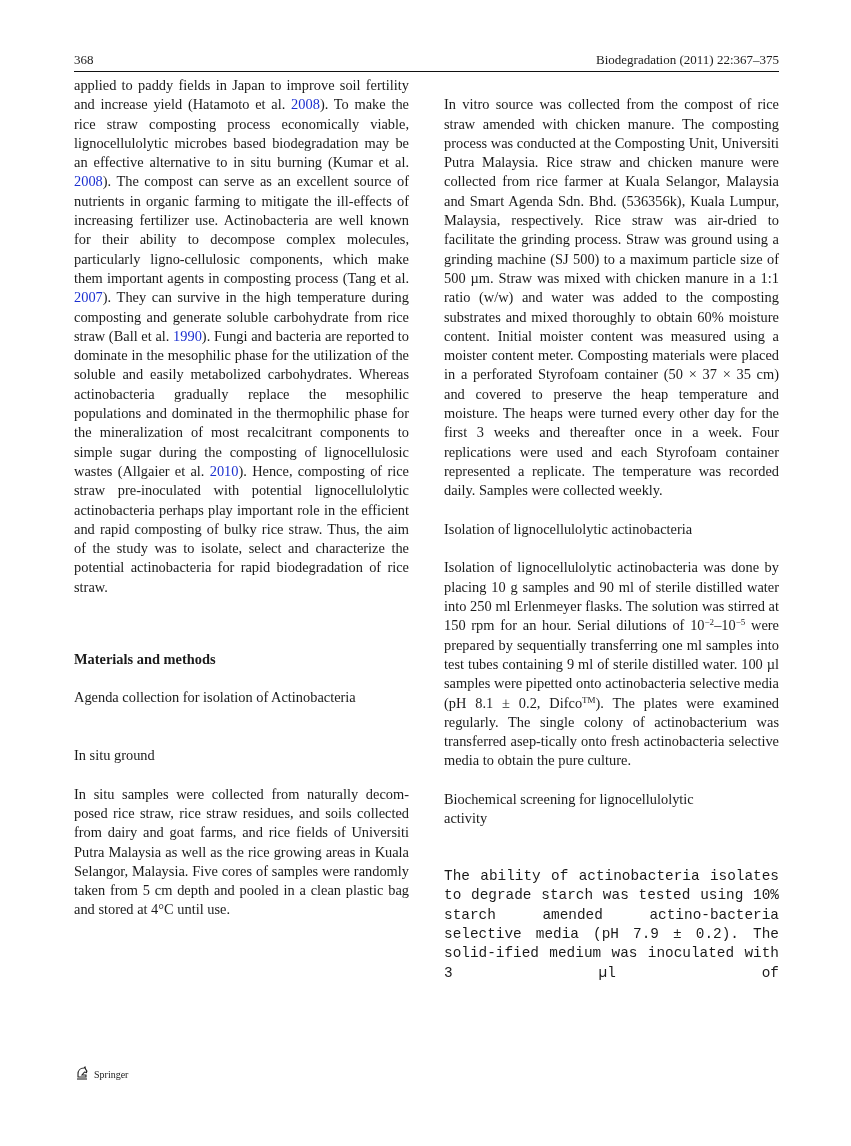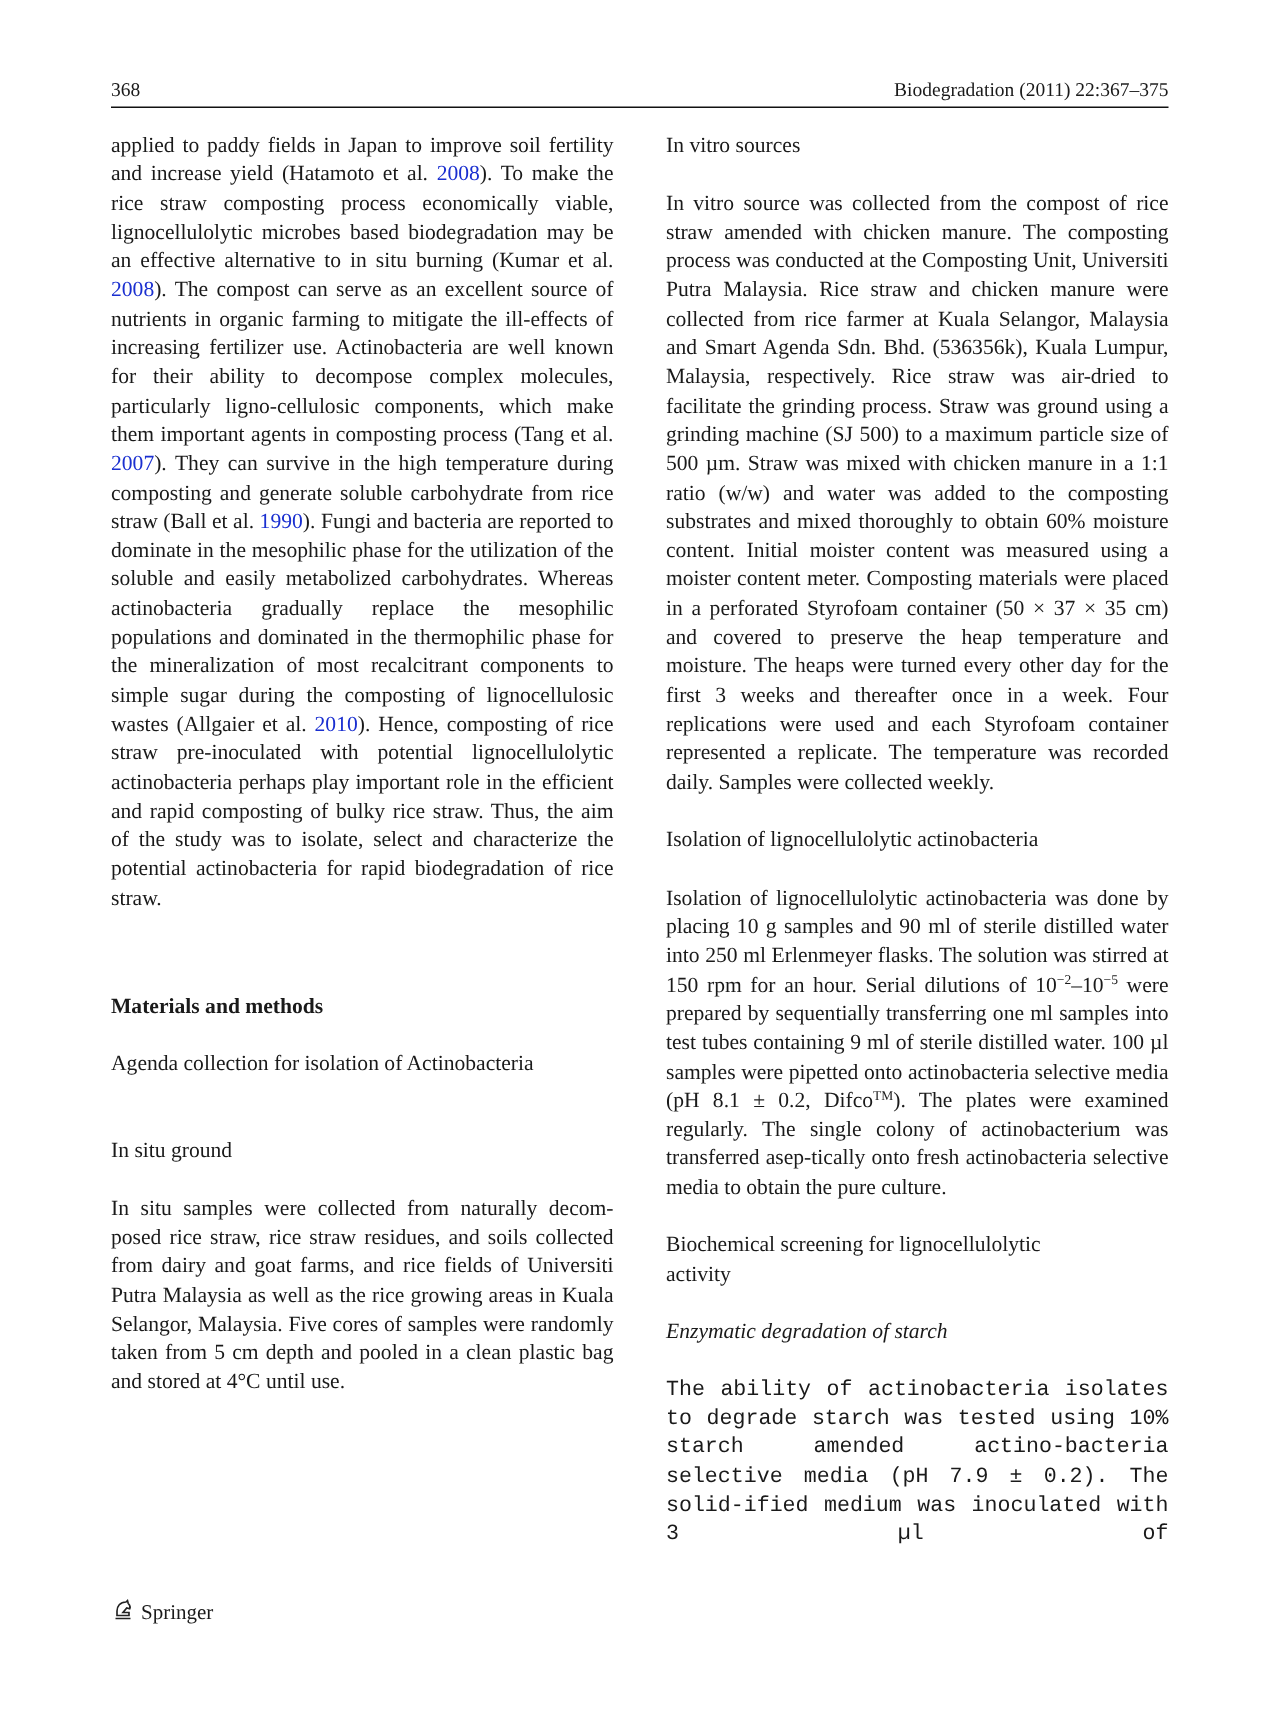--- a/index.html
+++ b/index.html
@@ -4,31 +4,31 @@
 <style>
   html, body { margin: 0; padding: 0; background: #ffffff; }
   body { width: 851px; height: 1146px; position: relative; overflow: hidden;
          font-family: "Liberation Serif", "DejaVu Serif", serif; color: #1a1a1a; }
   .header { position: absolute; left: 74px; right: 72px; top: 50px; height: 20px;
             font-size: 13px; }
   .header .page-num { position: absolute; left: 0; top: 2px; }
   .header .journal { position: absolute; right: 0; top: 2px; }
   .rule { position: absolute; left: 74px; right: 72px; top: 71px; height: 0;
           border-top: 1.5px solid #111; }
-  .col { position: absolute; top: 88px; width: 335px; font-size: 14.4px; line-height: 19.3px; }
+  .col { position: absolute; top: 76px; width: 335px; font-size: 14.4px; line-height: 19.3px; }
   .col.left { left: 74px; }
   .col.right { left: 444px; }
   p { margin: 0; text-align: justify; hyphens: manual; }
   .gap { height: 19.3px; }
   .gap2 { height: 38.6px; }
   .h-bold { font-weight: bold; }
   .h-ital { font-style: italic; }
   a.ref { color: #1a2fd0; text-decoration: none; }
   sup { font-size: 9px; line-height: 0; vertical-align: 5px; }
-  .footer { position: absolute; left: 74px; top: 1065px; font-size: 14px;
+  .footer { position: absolute; left: 74px; top: 1065px; font-size: 10px;
             display: flex; align-items: center; gap: 4px; }
   .footer svg { width: 16px; height: 16px; }
 </style>
 </head>
 <body>
 
 <div class="header">
   <span class="page-num">368</span>
   <span class="journal">Biodegradation (2011) 22:367–375</span>
 </div>
@@ -42,31 +42,29 @@
   <div class="gap"></div>
   <p>Agenda collection for isolation of Actinobacteria</p>
   <div class="gap"></div>
   <div class="gap"></div>
   <p>In situ ground</p>
   <div class="gap"></div>
   <p>In situ samples were collected from naturally decom-posed rice straw, rice straw residues, and soils collected from dairy and goat farms, and rice fields of Universiti Putra Malaysia as well as the rice growing areas in Kuala Selangor, Malaysia. Five cores of samples were randomly taken from 5 cm depth and pooled in a clean plastic bag and stored at 4°C until use.</p>
 </div>
 
 <div class="col right">
-  <p>In vitro sources</p>
   <div class="gap"></div>
   <p>In vitro source was collected from the compost of rice straw amended with chicken manure. The composting process was conducted at the Composting Unit, Universiti Putra Malaysia. Rice straw and chicken manure were collected from rice farmer at Kuala Selangor, Malaysia and Smart Agenda Sdn. Bhd. (536356k), Kuala Lumpur, Malaysia, respectively. Rice straw was air-dried to facilitate the grinding process. Straw was ground using a grinding machine (SJ 500) to a maximum particle size of 500 µm. Straw was mixed with chicken manure in a 1:1 ratio (w/w) and water was added to the composting substrates and mixed thoroughly to obtain 60% moisture content. Initial moister content was measured using a moister content meter. Composting materials were placed in a perforated Styrofoam container (50 × 37 × 35 cm) and covered to preserve the heap temperature and moisture. The heaps were turned every other day for the first 3 weeks and thereafter once in a week. Four replications were used and each Styrofoam container represented a replicate. The temperature was recorded daily. Samples were collected weekly.</p>
   <div class="gap"></div>
   <p>Isolation of lignocellulolytic actinobacteria</p>
   <div class="gap"></div>
   <p><span>Isolation of lignocellulolytic actinobacteria was done by placing 10 g samples and 90 ml of sterile distilled water into 250 ml Erlenmeyer flasks. The solution was stirred at 150 rpm for an hour. Serial dilutions of 10</span><sup>−2</sup><span>–10</span><sup>−5</sup><span> were prepared by sequentially transferring one ml samples into test tubes containing 9 ml of sterile distilled water. 100 µl samples were pipetted onto actinobacteria selective media (pH 8.1 ± 0.2, Difco</span><sup>TM</sup><span>). The plates were examined regularly. The single colony of actinobacterium was transferred asep-tically onto fresh actinobacteria selective media to obtain the pure culture.</span></p>
   <div class="gap"></div>
   <p style="text-align:left; width:280px">Biochemical screening for lignocellulolytic activity</p>
   <div class="gap"></div>
-  <p class="h-ital">Enzymatic degradation of starch</p>
   <div class="gap"></div>
   <p style="text-align-last: justify; font-family: Liberation Mono, monospace;">The ability of actinobacteria isolates to degrade starch was tested using 10% starch amended actino-bacteria selective media (pH 7.9 ± 0.2). The solid-ified medium was inoculated with 3 µl of</p>
 </div>
 
 <div class="footer">
   <span>
     <svg viewBox="0 0 16 16" fill="none" stroke="#222" stroke-width="1.1">
       <path d="M4 12 L4 9 C4 6 6 3 10 3 L11 2 L11.5 4 C12.5 5 13 6.5 12.5 7.5 L10.5 7 L8 10 L12 10 L12 12 Z"></path>
       <line x1="3" y1="14" x2="13" y2="14"></line>
     </svg>

